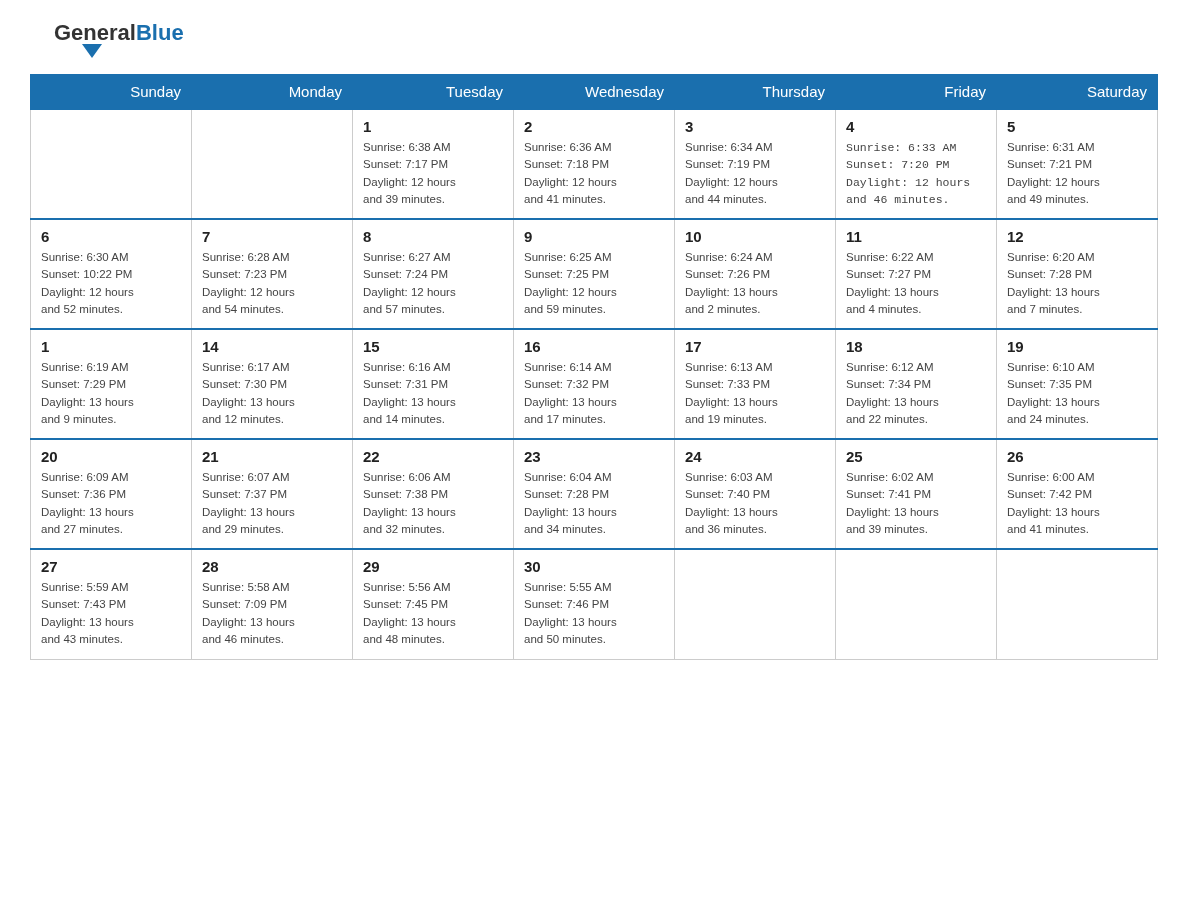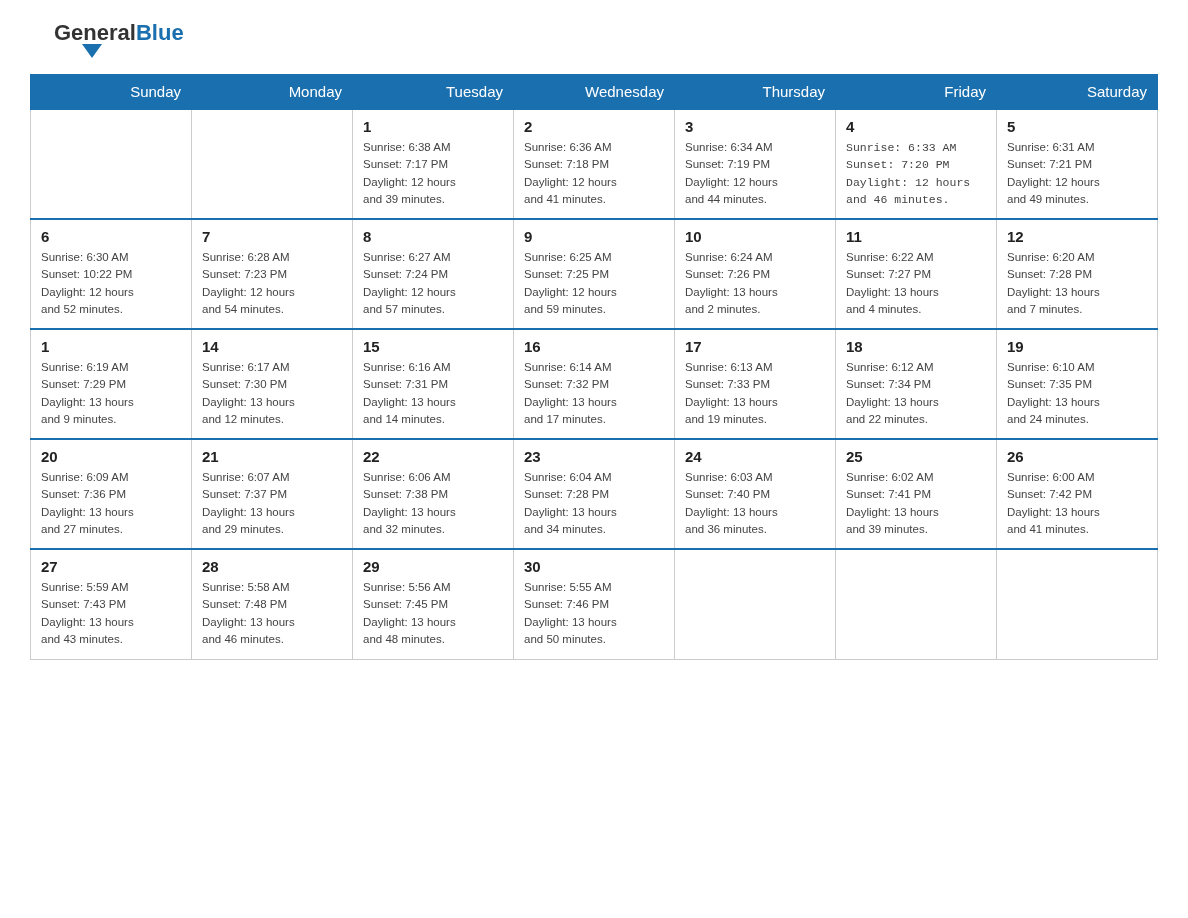--- a/index.html
+++ b/index.html
@@ -313,21 +313,21 @@
         <td>
           <div class="day-number">27</div>
           <div class="day-info" style="white-space: pre-line;">Sunrise: 5:59 AM
 Sunset: 7:43 PM
 Daylight: 13 hours
 and 43 minutes.</div>
         </td>
         <td>
           <div class="day-number">28</div>
           <div class="day-info" style="white-space: pre-line;">Sunrise: 5:58 AM
-Sunset: 7:48 PM
+Sunset: 7:09 PM
 Daylight: 13 hours
 and 46 minutes.</div>
         </td>
         <td>
           <div class="day-number">29</div>
           <div class="day-info" style="white-space: pre-line;">Sunrise: 5:56 AM
 Sunset: 7:45 PM
 Daylight: 13 hours
 and 48 minutes.</div>
         </td>

